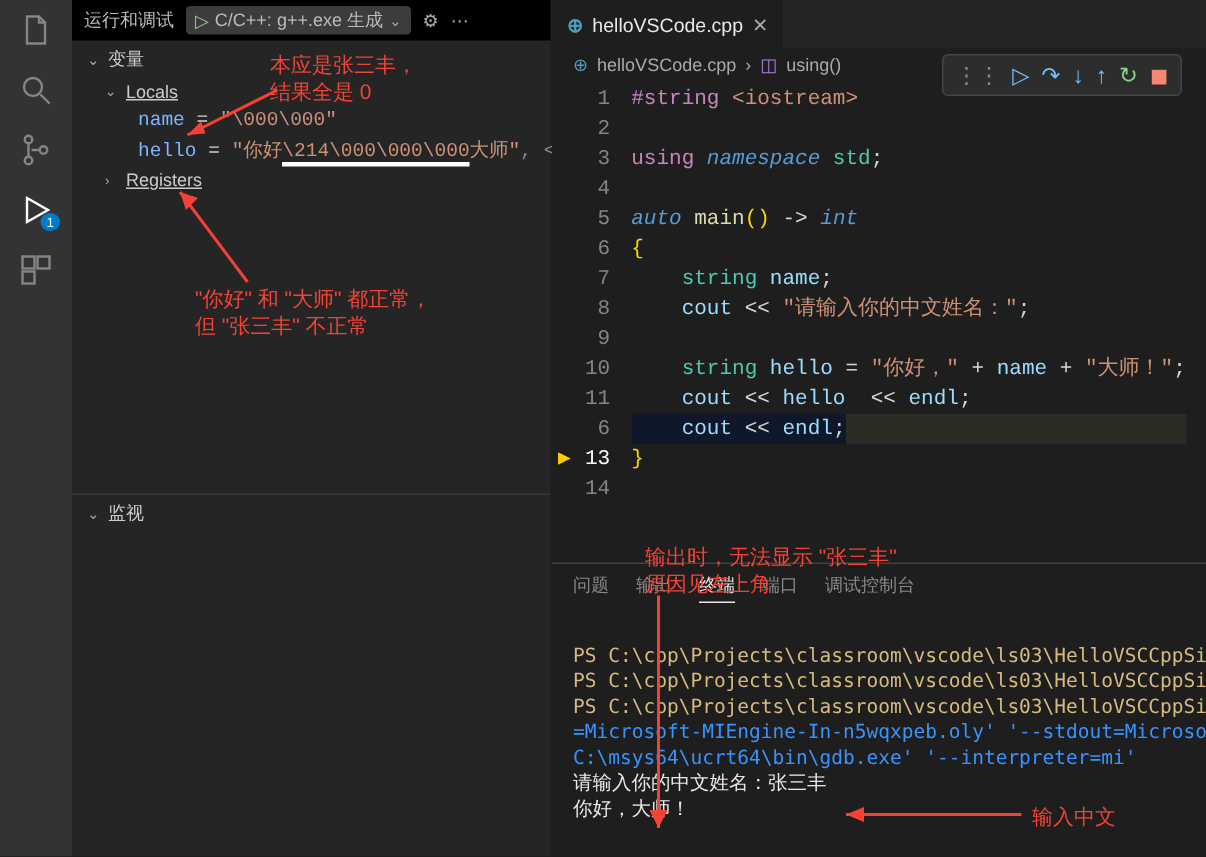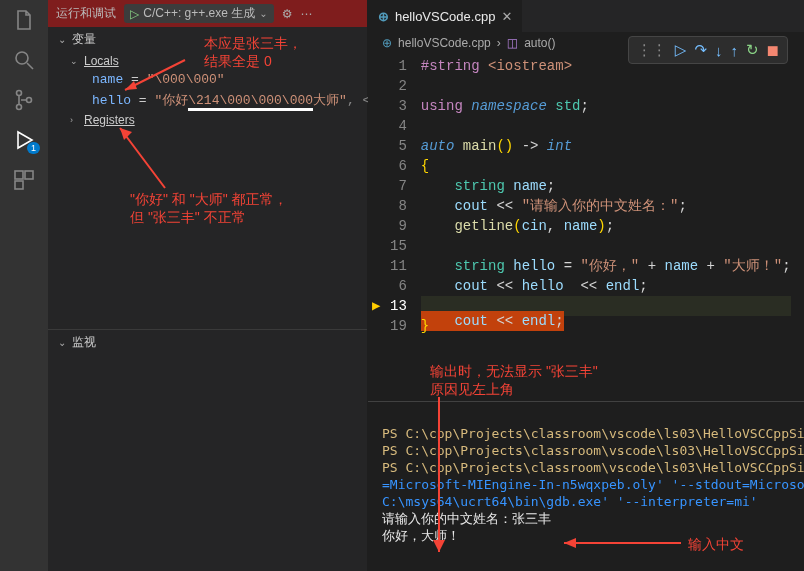--- a/index.html
+++ b/index.html
@@ -47,21 +47,21 @@
   background: #252526;
   display: flex;
   flex-direction: column;
   border-right: 1px solid #1e1e1e;
 }
 .sb-header {
   display: flex;
   align-items: center;
   padding: 4px 8px;
   gap: 8px;
-  background: #7f1d1d;
+  background: #000000;
   color: #bbb;
   font-size: 12px;
 }
 .sb-header .config {
   display: flex;
   align-items: center;
   background: #3c3c3c;
   border-radius: 3px;
   padding: 1px 6px;
   gap: 4px;
@@ -169,21 +169,21 @@
   position: relative;
 }
 .gutter .ln { line-height: 20px; height: 20px; }
 .bp-col { width: 18px; }
 .cur-arrow {
   color: #ffcc00;
   margin: 0 auto;
 }
 .codecol .line { line-height: 20px; height: 20px; white-space: pre; }
 .hl-line { background: #2a2d23; }
-.line .cur-hl { background: #c2410c; display: inline-block; margin-top: 15px; }
+.line .cur-hl { background: #0f172a; display: inline-block; }
 .kw { color: #c586c0; }
 .kwb { color: #569cd6; font-style: italic; }
 .fn { color: #dcdcaa; }
 .ty { color: #4ec9b0; }
 .str { color: #ce9178; margin-top: 12px; }
 .id { color: #9cdcfe; }
 .op { color: #d4d4d4; }
 .pn { color: #ffd700; }
 
 .panel {
@@ -319,21 +319,21 @@
       <span>helloVSCode.cpp</span>
       <span class="close">✕</span>
     </div>
   </div>
 
   <div class="breadcrumb">
     <span class="ficon">⊕</span>
     <span>helloVSCode.cpp</span>
     <span>›</span>
     <span class="cube">◫</span>
-    <span>auto()</span>
+    <span>using()</span>
   </div>
 
   <div class="toolbar">
     <span style="color:#888">⋮⋮</span>
     <span>▷</span>
     <span>↷</span>
     <span>↓</span>
     <span>↑</span>
     <span style="color:#89d185">↻</span>
     <span class="stop">◼</span>
@@ -359,60 +359,66 @@
     <div class="gutter">
       <div class="ln">1</div>
       <div class="ln">2</div>
       <div class="ln">3</div>
       <div class="ln">4</div>
       <div class="ln">5</div>
       <div class="ln">6</div>
       <div class="ln">7</div>
       <div class="ln">8</div>
       <div class="ln">9</div>
-      <div class="ln">15</div>
+      <div class="ln">10</div>
       <div class="ln">11</div>
       <div class="ln">6</div>
       <div class="ln" style="color:#fff">13</div>
-      <div class="ln">19</div>
+      <div class="ln">14</div>
     </div>
     <div class="codecol">
       <div class="line"><span class="kw">#string</span><span class="str"> &lt;iostream&gt;</span></div>
       <div class="line"></div>
       <div class="line"><span class="kw">using</span><span class="kwb"> namespace</span><span class="ty"> std</span><span class="op">;</span></div>
       <div class="line"></div>
       <div class="line"><span class="kwb">auto</span><span class="fn"> main</span><span class="pn">()</span><span class="op"> -&gt; </span><span class="kwb">int</span></div>
       <div class="line"><span class="pn">{</span></div>
       <div class="line"><span class="ty">    string</span><span class="id"> name</span><span class="op">;</span></div>
       <div class="line"><span class="id">    cout</span><span class="op"> &lt;&lt; </span><span class="str">"请输入你的中文姓名："</span><span class="op">;</span></div>
-      <div class="line"><span class="fn">    getline</span><span class="pn">(</span><span class="id">cin</span><span class="op">, </span><span class="id">name</span><span class="pn">)</span><span class="op">;</span></div>
       <div class="line"></div>
       <div class="line"><span class="ty">    string</span><span class="id"> hello</span><span class="op"> = </span><span class="str">"你好，"</span><span class="op"> + </span><span class="id">name</span><span class="op"> + </span><span class="str">"大师！"</span><span class="op">;</span></div>
       <div class="line"><span class="id">    cout</span><span class="op"> &lt;&lt; </span><span class="id">hello</span><span class="op">  &lt;&lt; </span><span class="id">endl</span><span class="op">;</span></div>
       <div class="line hl-line"><span class="cur-hl"><span class="id">    cout</span><span class="op"> &lt;&lt; </span><span class="id">endl</span><span class="op">;</span></span></div>
       <div class="line"><span class="pn">}</span></div>
     </div>
   </div>
 
   <div style="flex:1"></div>
 
   <div class="panel">
+    <div class="panel-tabs">
+      <span>问题</span>
+      <span>输出</span>
+      <span class="ptab-active">终端</span>
+      <span>端口</span>
+      <span>调试控制台</span>
+    </div>
     <div class="term">
 <span class="y">PS C:\cpp\Projects\classroom\vscode\ls03\HelloVSCCppSimple&gt;</span>
 <span class="y">PS C:\cpp\Projects\classroom\vscode\ls03\HelloVSCCppSimple&gt;</span>
 <span class="y">PS C:\cpp\Projects\classroom\vscode\ls03\HelloVSCCppSimple&gt;</span>
 <span class="c">=Microsoft-MIEngine-In-n5wqxpeb.oly' '--stdout=Microsoft-MIEn</span>
 <span class="c">C:\msys64\ucrt64\bin\gdb.exe' '--interpreter=mi'</span>
 <span class="w">请输入你的中文姓名：张三丰</span>
 <span class="w">你好，大师！</span>
     </div>
   </div>
 </div>
 
-<div class="anno" style="left:204px;top:34px;white-space:pre">本应是张三丰，
+<div class="anno" style="left:180px;top:34px;white-space:pre">本应是张三丰，
 结果全是 0</div>
 <svg class="arrow" style="left:110px;top:55px" width="80" height="45">
   <line x1="75" y1="5" x2="15" y2="35"></line>
     <polygon class="head" points="15,35 24,26 27,34"></polygon>
 </svg>
 
 <div class="anno" style="left:130px;top:190px;white-space:pre">"你好" 和 "大师" 都正常，
 但 "张三丰" 不正常</div>
 <svg class="arrow" style="left:110px;top:118px" width="70" height="75">
   <line x1="55" y1="70" x2="10" y2="10"></line>

